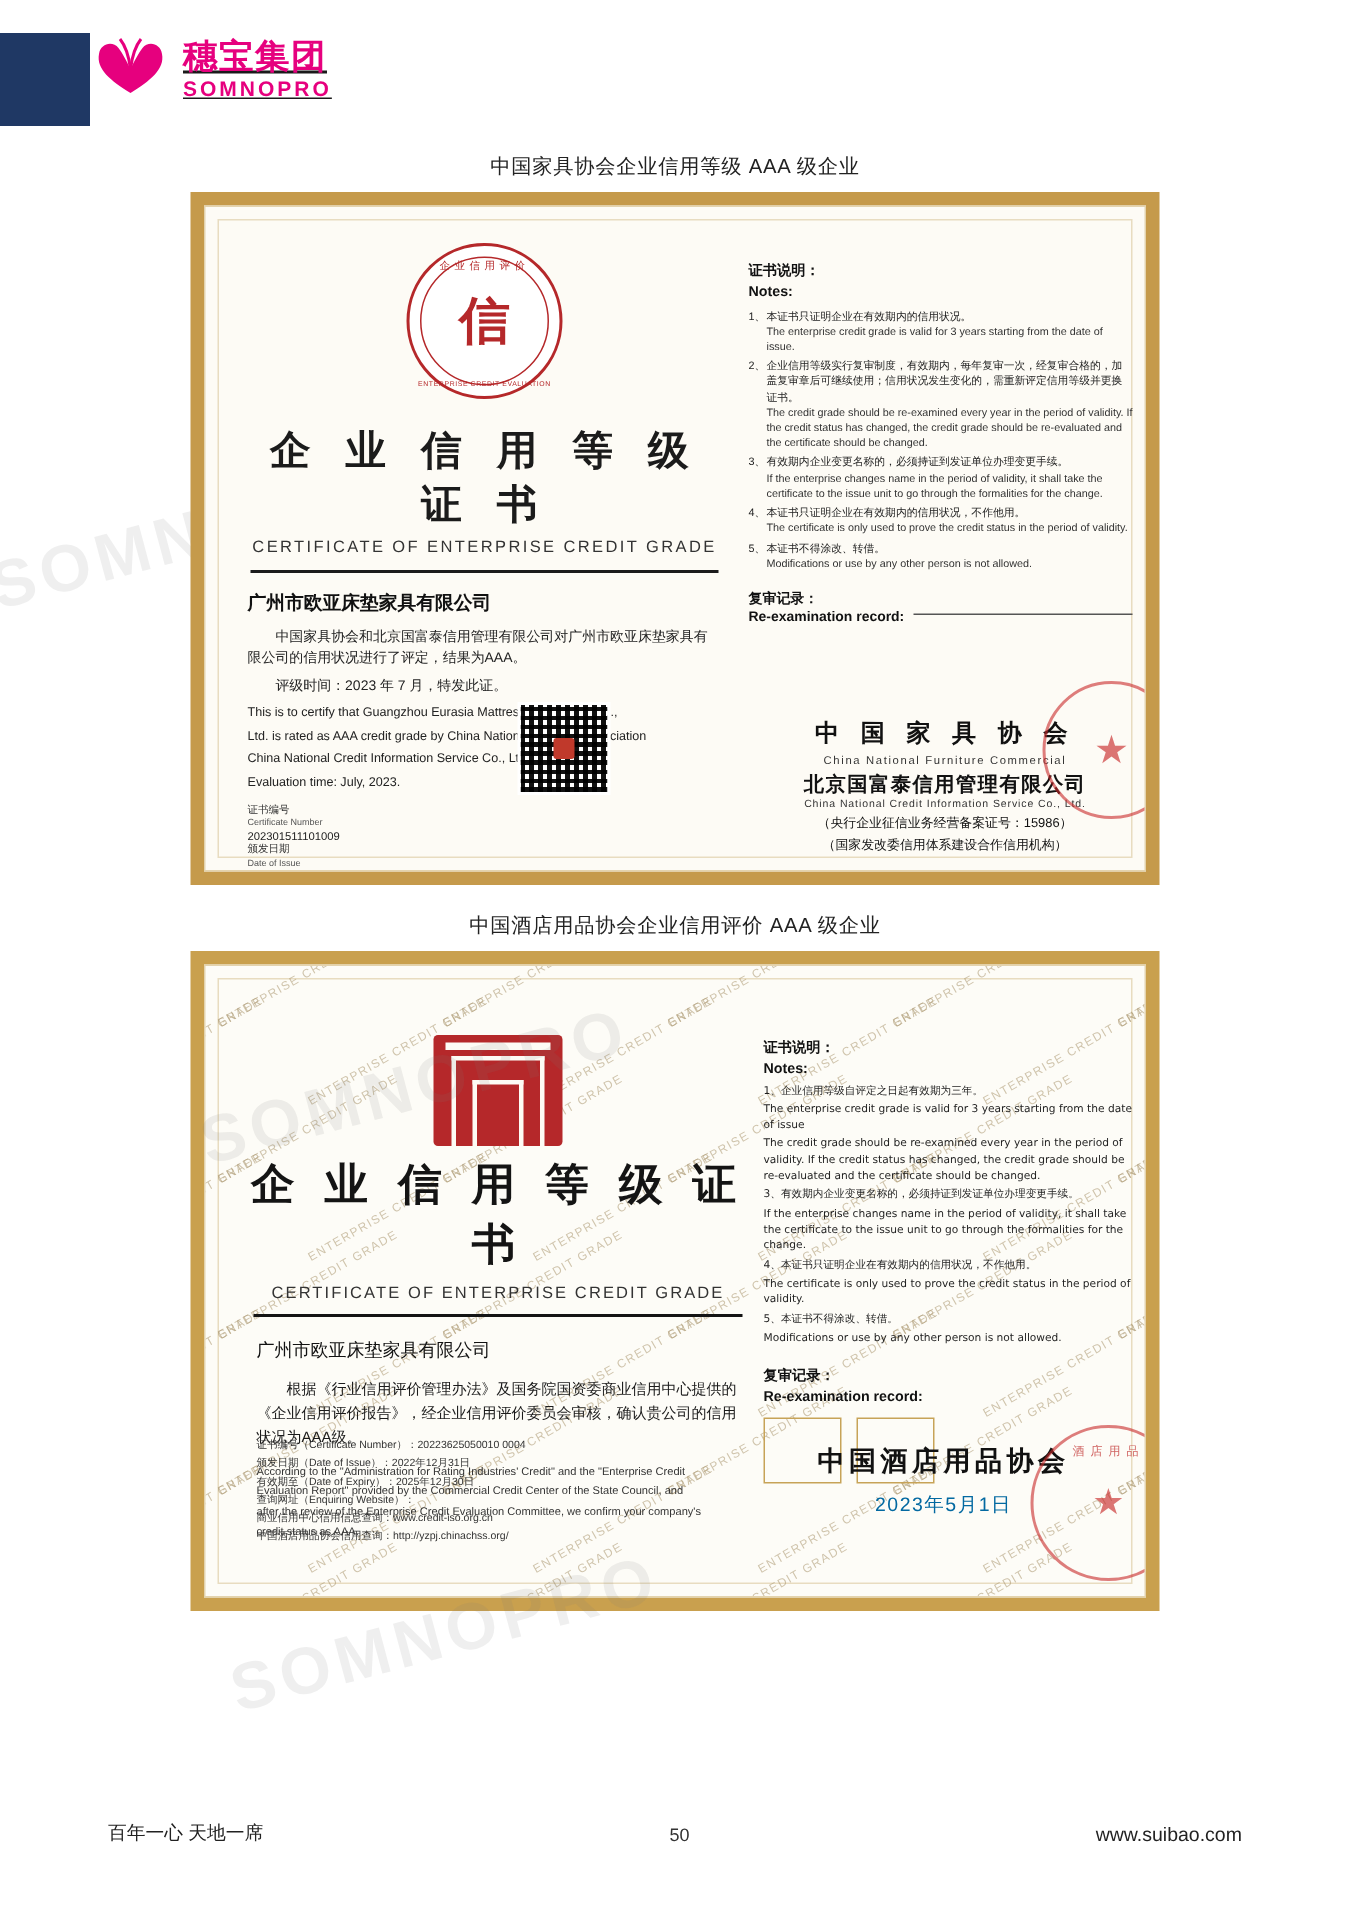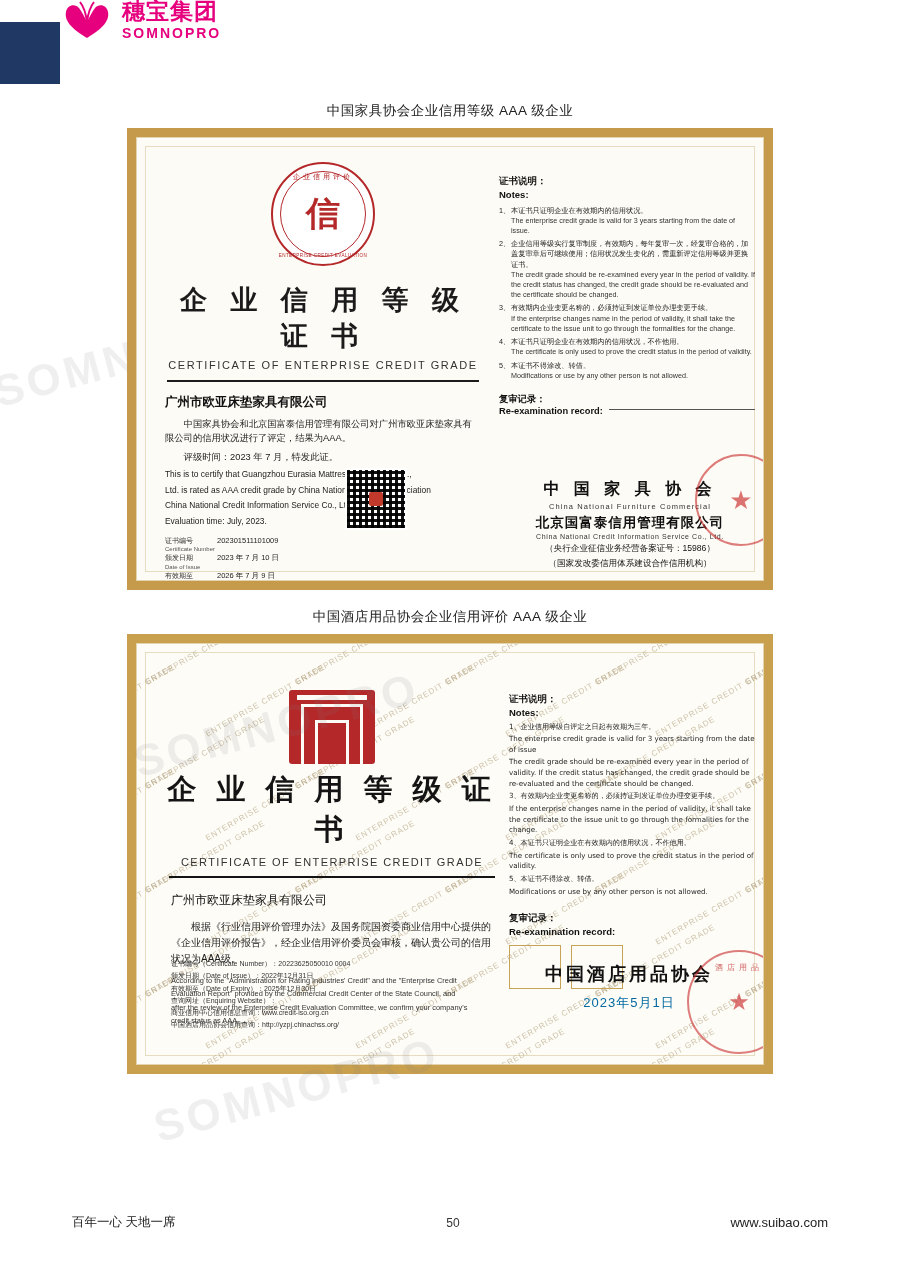--- a/index.html
+++ b/index.html
@@ -42,21 +42,23 @@
   }
   .header-en {
     font-size: 15px;
     font-weight: bold;
     color: #1f3864;
     letter-spacing: 0.5px;
     margin-top: 5px;
   }
   .logo-block {
     display: flex;
+    align-items: center;
     padding-right: 48px;
+    text-decoration: underline;
   }
   .logo-mark { margin-right: 8px; }
   .logo-text-cn {
     font-size: 23px;
     font-weight: bold;
     color: #e6007e;
     letter-spacing: 1px;
     line-height: 1;
   }
   .logo-text-en {
@@ -223,20 +225,21 @@
     line-height: 1.5;
     color: #222;
     margin: 0 2px 3px 2px;
   }
   .meta-row {
     display: flex;
     align-items: baseline;
     margin: 0 2px;
     font-size: 7px;
     color: #333;
+    flex-direction: column;
   }
   .meta-k { width: 52px; flex: none; line-height: 1.35; }
   .meta-k .cn { display: block; font-size: 7px; }
   .meta-k .en { display: block; font-size: 6px; color: #555; }
   .meta-v { font-size: 7.5px; color: #222; }
 
   .qr {
     position: absolute;
     left: 208px; top: 330px;
     width: 62px; height: 62px;

